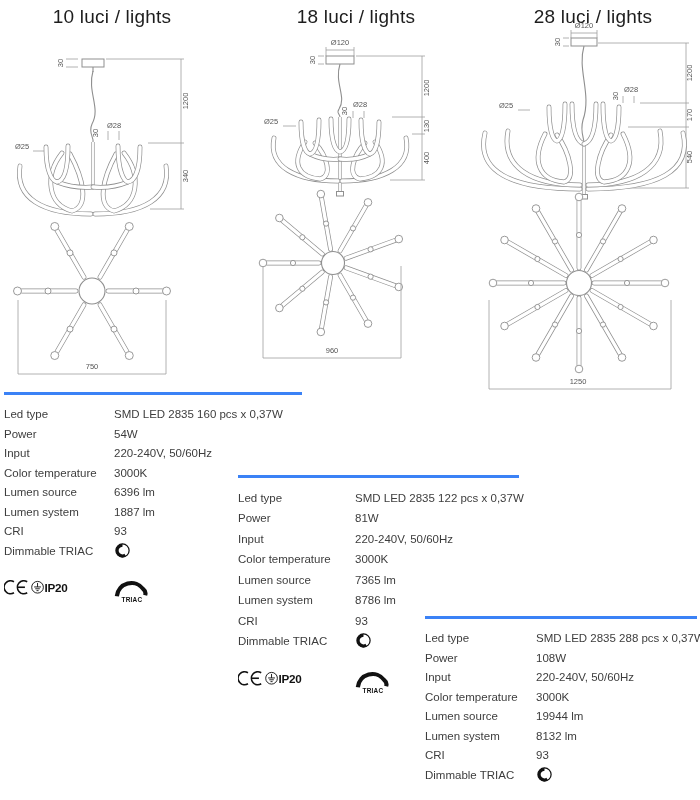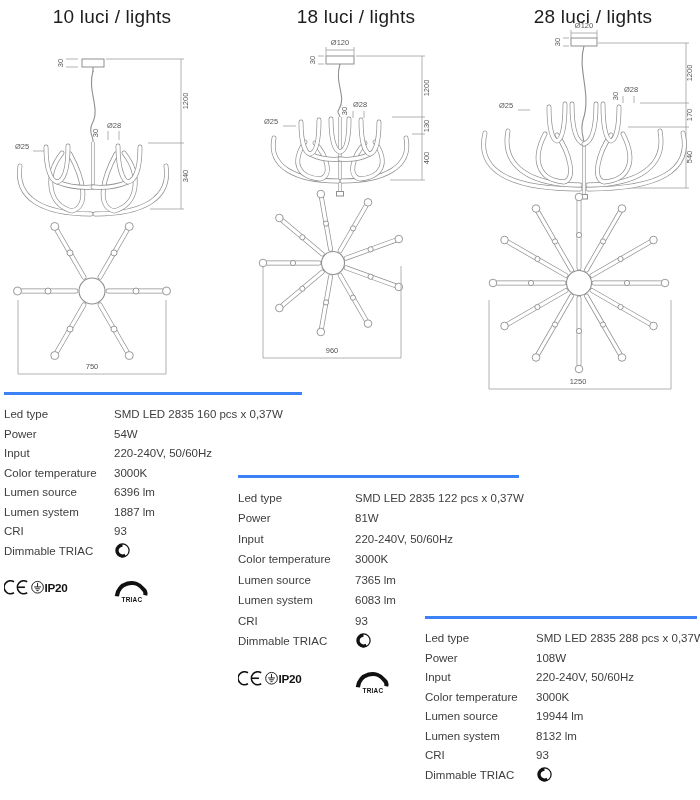--- a/index.html
+++ b/index.html
@@ -363,21 +363,21 @@
     <div class="spec-row">
         <span class="spec-label">Color temperature</span>
         <span class="spec-value">3000K</span>
       </div>
     <div class="spec-row">
         <span class="spec-label">Lumen source</span>
         <span class="spec-value">7365 lm</span>
       </div>
     <div class="spec-row">
         <span class="spec-label">Lumen system</span>
-        <span class="spec-value">6083 lm</span>
+        <span class="spec-value">8786 lm</span>
       </div>
     <div class="spec-row">
         <span class="spec-label">CRI</span>
         <span class="spec-value">93</span>
       </div>
     <div class="spec-row">
         <span class="spec-label">Dimmable TRIAC</span>
         <span class="spec-value">
       <svg width="17" height="17" viewBox="0 0 18 18">
             <circle class="dimmer-ring" cx="9" cy="9" r="7"></circle>

